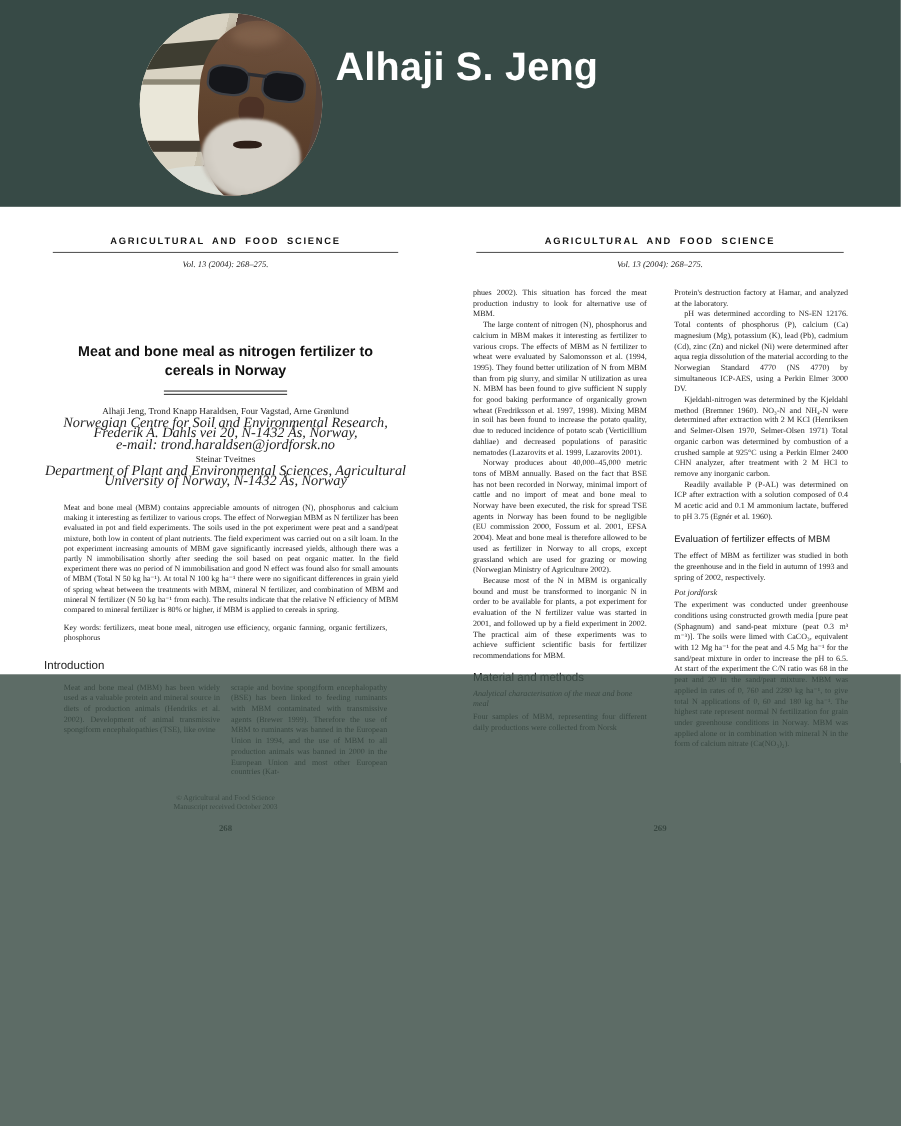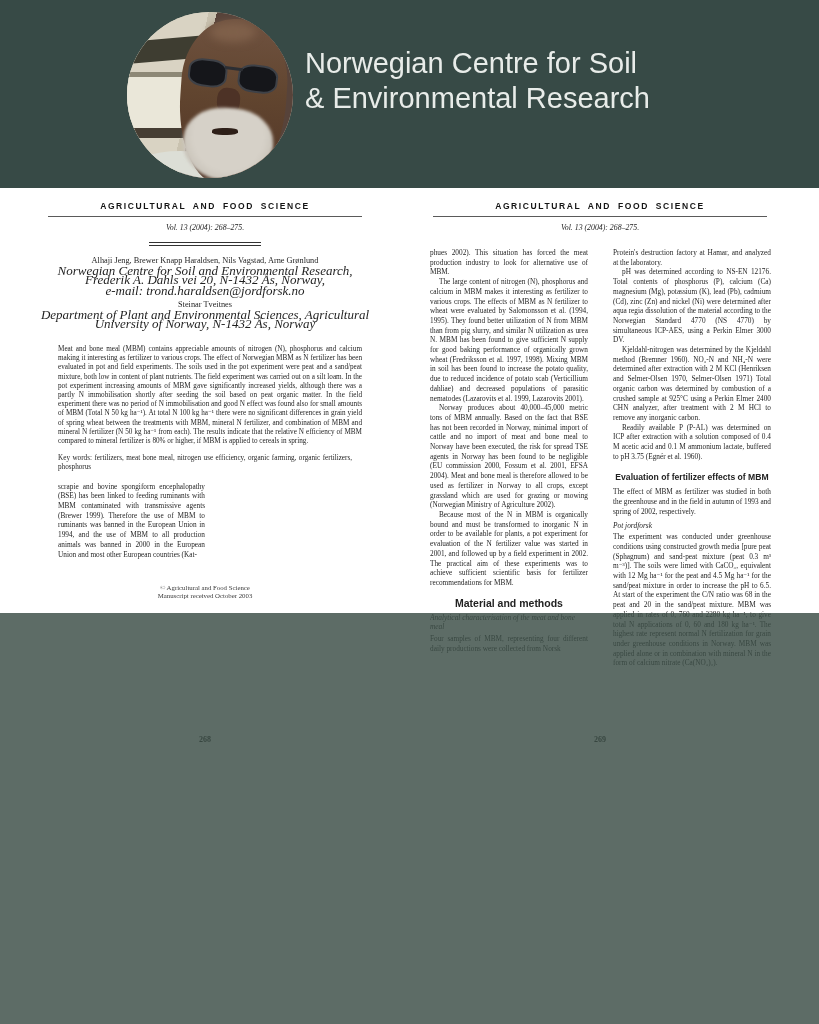--- a/index.html
+++ b/index.html
@@ -38,37 +38,37 @@
   .ph-beard{right:12%;bottom:-2%;width:54%;height:44%;
             background:radial-gradient(circle at 50% 38%,#d6d1c8 0 55%,#b5afa4 100%);
             border-radius:45% 45% 50% 50%;filter:blur(1.5px);transform:rotate(4deg);}
   .ph-mouth{right:33%;bottom:26%;width:16%;height:4%;background:#2e1f18;border-radius:40%;filter:blur(.5px);}
   .id-block{position:absolute;left:305px;top:40px;}
   .id-name{font-size:36px;font-weight:700;color:var(--banner-name-text);letter-spacing:.2px;}
   .id-affil{margin-top:6px;font-size:29px;line-height:35px;font-weight:400;
             color:var(--banner-affiliation-text);white-space:pre-line;}
 
   
-  .page{position:absolute;top:179px;height:583px;color:var(--paper-text);
+  .page{position:absolute;top:192px;height:583px;color:var(--paper-text);
         font-family:"Liberation Serif","DejaVu Serif",serif;overflow:hidden;}
   .page-left{left:40px;width:330px;}
   .page-right{left:425px;width:350px;}
   .masthead{margin-top:22px;text-align:center;font-family:"Liberation Sans",sans-serif;
             font-weight:700;font-size:8.5px;letter-spacing:1.6px;word-spacing:3px;color:#141414;}
   .mast-rule{margin:5px 8px 0 8px;border-top:1.4px solid #5a5a5a;}
   .vol-line{margin-top:6px;text-align:center;font-style:italic;font-size:7.8px;color:#222;}
   .p-title{margin-top:66px;text-align:center;font-family:"Liberation Sans",sans-serif;
            font-weight:700;font-size:13px;line-height:17px;white-space:pre-line;color:#111;}
   .dbl-rule{width:112px;height:2px;margin:10px auto 0 auto;border-top:1px solid #333;border-bottom:1px solid #333;}
   .authors{margin-top:10px;text-align:center;font-size:8.3px;}
   .affil-line{margin-top:2px;text-align:center;font-style:italic;font-size:13px;line-height:8.8px;}
   .author2{margin-top:5px;text-align:center;font-size:8.3px;}
   .abstract{margin:16px 8px 0 18px;font-size:7.2px;line-height:9.2px;text-align:justify;}
   .keywords{margin:8px 18px 0 18px;font-size:7.2px;line-height:9.2px;text-align:justify;}
-  .sec-head{font-family:"Liberation Sans",sans-serif;font-weight:700;text-align:center;color:#222;}
+  .sec-head{font-family:"Liberation Sans",sans-serif;font-weight:400;color:#222;}
   .intro-head{margin-top:13px;font-size:10.5px;}
   .twocol{display:flex;gap:10px;margin:9px 18px 0 18px;height:96px;overflow:hidden;}
   .twocol .col{width:50%;}
   .paras p{margin:0;font-size:7.3px;line-height:9.7px;text-align:justify;}
   .paras p + p{text-indent:9px;}
   .footer-line{text-align:center;font-size:6.8px;line-height:8.6px;color:#3a3a3a;}
   .footer-block{margin-top:6px;}
   .page-num{position:absolute;left:0;right:0;top:556px;text-align:center;
             font-size:8px;font-weight:700;color:#222;}
   .rp-cols{display:flex;gap:25px;margin:16px 0 0 5px;height:492px;overflow:hidden;}
@@ -101,38 +101,43 @@
       <div class="ph ph-shades">
         <div class="lens lens-l"></div>
         <div class="lens lens-r"></div>
         <div class="bridge"></div>
       </div>
       <div class="ph ph-nose"></div>
       <div class="ph ph-beard"></div>
       <div class="ph ph-mouth"></div>
     </div>
     <div class="id-block">
-      <div class="id-affil">Norwegian Centre for Soil
-&amp; Environmental Research</div>
+      <div class="id-name">Alhaji S. Jeng</div>
     </div>
   </header>
 
   <section class="page page-left">
     <div class="masthead">AGRICULTURAL AND FOOD SCIENCE</div>
     <div class="mast-rule"></div>
     <div class="vol-line">Vol. 13 (2004): 268–275.</div>
+    <div class="p-title">Meat and bone meal as nitrogen fertilizer to
+cereals in Norway</div>
     <div class="dbl-rule"></div>
-    <div class="authors">Alhaji Jeng, Brewer Knapp Haraldsen, Nils Vagstad, Arne Grønlund</div>
+    <div class="authors">Alhaji Jeng, Trond Knapp Haraldsen, Four Vagstad, Arne Grønlund</div>
     <div class="affil-line">Norwegian Centre for Soil and Environmental Research, Frederik A. Dahls vei 20, N-1432 Ås, Norway,</div>
     <div class="affil-line">e-mail: trond.haraldsen@jordforsk.no</div>
     <div class="author2">Steinar Tveitnes</div>
     <div class="affil-line">Department of Plant and Environmental Sciences, Agricultural University of Norway, N-1432 Ås, Norway</div>
     <div class="abstract">Meat and bone meal (MBM) contains appreciable amounts of nitrogen (N), phosphorus and calcium making it interesting as fertilizer to various crops. The effect of Norwegian MBM as N fertilizer has been evaluated in pot and field experiments. The soils used in the pot experiment were peat and a sand/peat mixture, both low in content of plant nutrients. The field experiment was carried out on a silt loam. In the pot experiment increasing amounts of MBM gave significantly increased yields, although there was a partly N immobilisation shortly after seeding the soil based on peat organic matter. In the field experiment there was no period of N immobilisation and good N effect was found also for small amounts of MBM (Total N 50 kg ha⁻¹). At total N 100 kg ha⁻¹ there were no significant differences in grain yield of spring wheat between the treatments with MBM, mineral N fertilizer, and combination of MBM and mineral N fertilizer (N 50 kg ha⁻¹ from each). The results indicate that the relative N efficiency of MBM compared to mineral fertilizer is 80% or higher, if MBM is applied to cereals in spring.</div>
     <div class="keywords">Key words: fertilizers, meat bone meal, nitrogen use efficiency, organic farming, organic fertilizers, phosphorus</div>
+    <h3 class="sec-head intro-head" style="margin-bottom:0;">Introduction</h3>
     <div class="twocol">
+      <div class="col paras">
+          <p>Meat and bone meal (MBM) has been widely used as a valuable protein and mineral source in diets of production animals (Hendriks et al. 2002). Development of animal transmissive spongiform encephalopathies (TSE), like ovine</p>
+        </div>
       <div class="col paras">
           <p>scrapie and bovine spongiform encephalopathy (BSE) has been linked to feeding ruminants with MBM contaminated with transmissive agents (Brewer 1999). Therefore the use of MBM to ruminants was banned in the European Union in 1994, and the use of MBM to all production animals was banned in 2000 in the European Union and most other European countries (Kat-</p>
         </div>
     </div>
     <div class="footer-block">
       <div class="footer-line">© Agricultural and Food Science</div>
       <div class="footer-line">Manuscript received October 2003</div>
     </div>
     <div class="page-num">268</div>
   </section>

